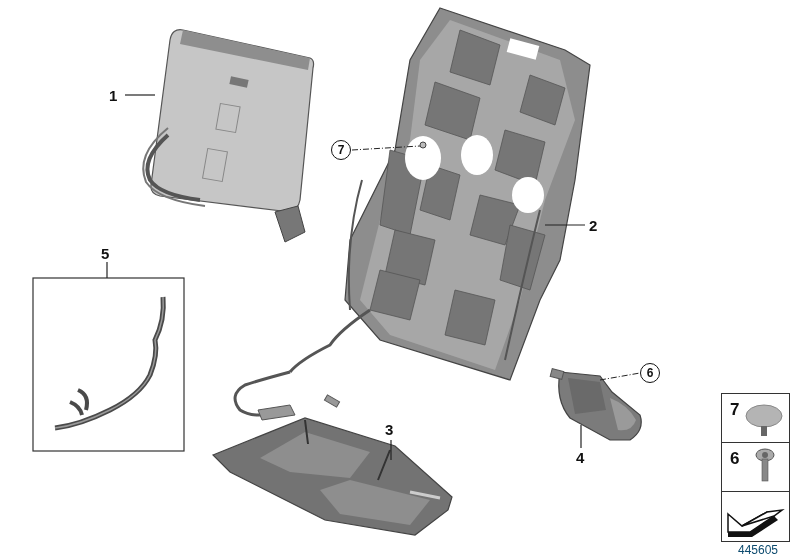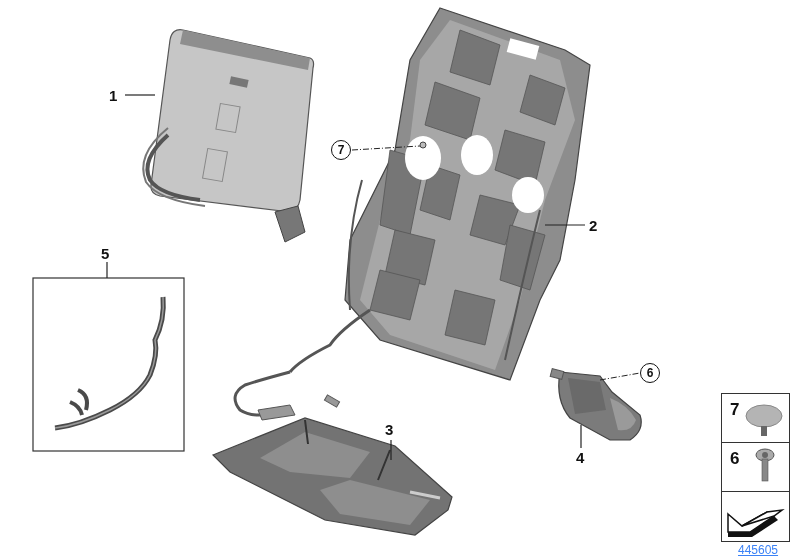--- a/index.html
+++ b/index.html
@@ -5,21 +5,21 @@
   html, body { margin: 0; padding: 0; background: #ffffff; }
   body { width: 800px; height: 560px; position: relative; overflow: hidden;
          font-family: "Liberation Sans", sans-serif; }
   .canvas { position: absolute; left: 0; top: 0; width: 800px; height: 560px; }
   .callout { position: absolute; font-weight: bold; font-size: 15px; color: #111; line-height: 1; }
   .circled { position: absolute; width: 18px; height: 18px; border: 1.6px solid #111; border-radius: 50%;
              font-weight: bold; font-size: 12px; text-align: center; line-height: 18px; color: #111; background: #fff; }
   .legend-box { position: absolute; left: 721px; top: 393px; width: 67px; height: 147px; border: 1.2px solid #333; background: #fff; }
   .legend-cell { position: absolute; left: 0; width: 67px; border-bottom: 1.2px solid #333; }
   .legend-num { position: absolute; left: 8px; top: 6px; font-weight: bold; font-size: 17px; color: #111; }
-  .diagram-id { position: absolute; left: 738px; top: 543px; font-size: 12px; color: #3b82f6; text-decoration: underline; }
+  .diagram-id { position: absolute; left: 738px; top: 543px; font-size: 12px; color: #0c4a6e; }
 </style>
 </head>
 <body>
 
 <div class="canvas">
 
   <svg width="800" height="560" style="position:absolute;left:0;top:0">
 
     <g>
       <path d="M183,30 L310,58 Q315,60 313,68 L300,200 Q298,210 290,212 L160,196 Q150,194 151,185 L170,40 Q172,28 183,30 Z" fill="#c6c6c6" stroke="#555" stroke-width="1.2"></path>

